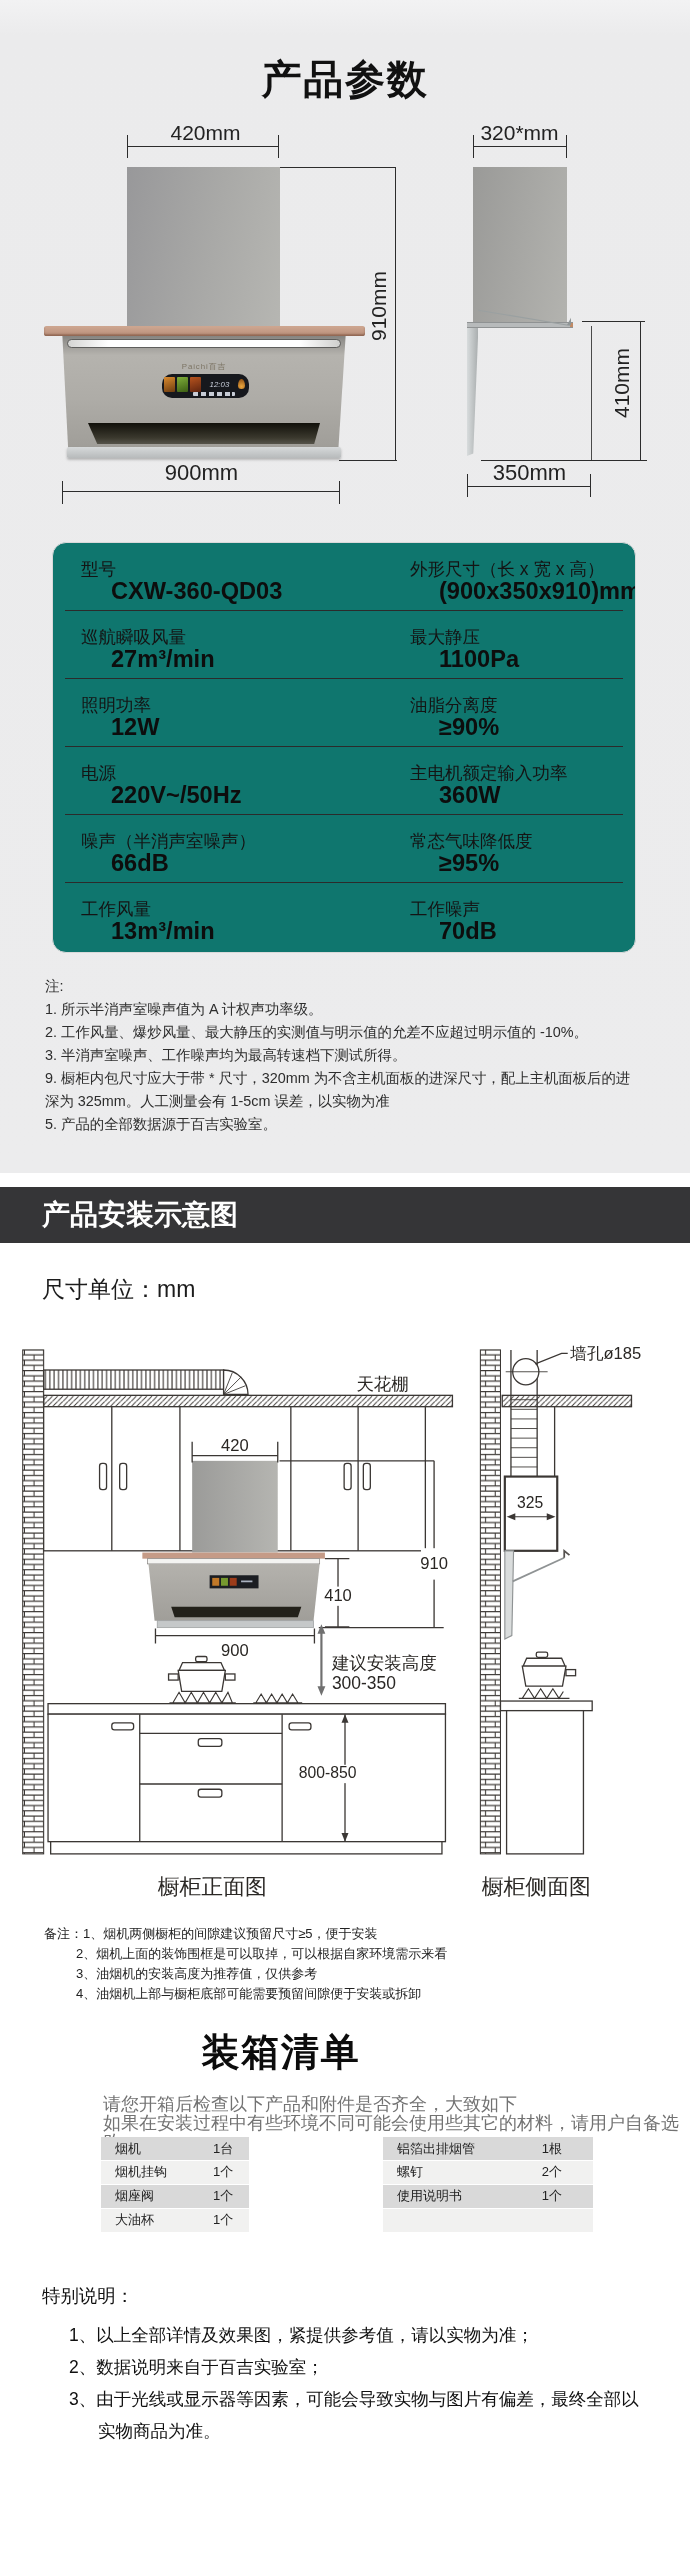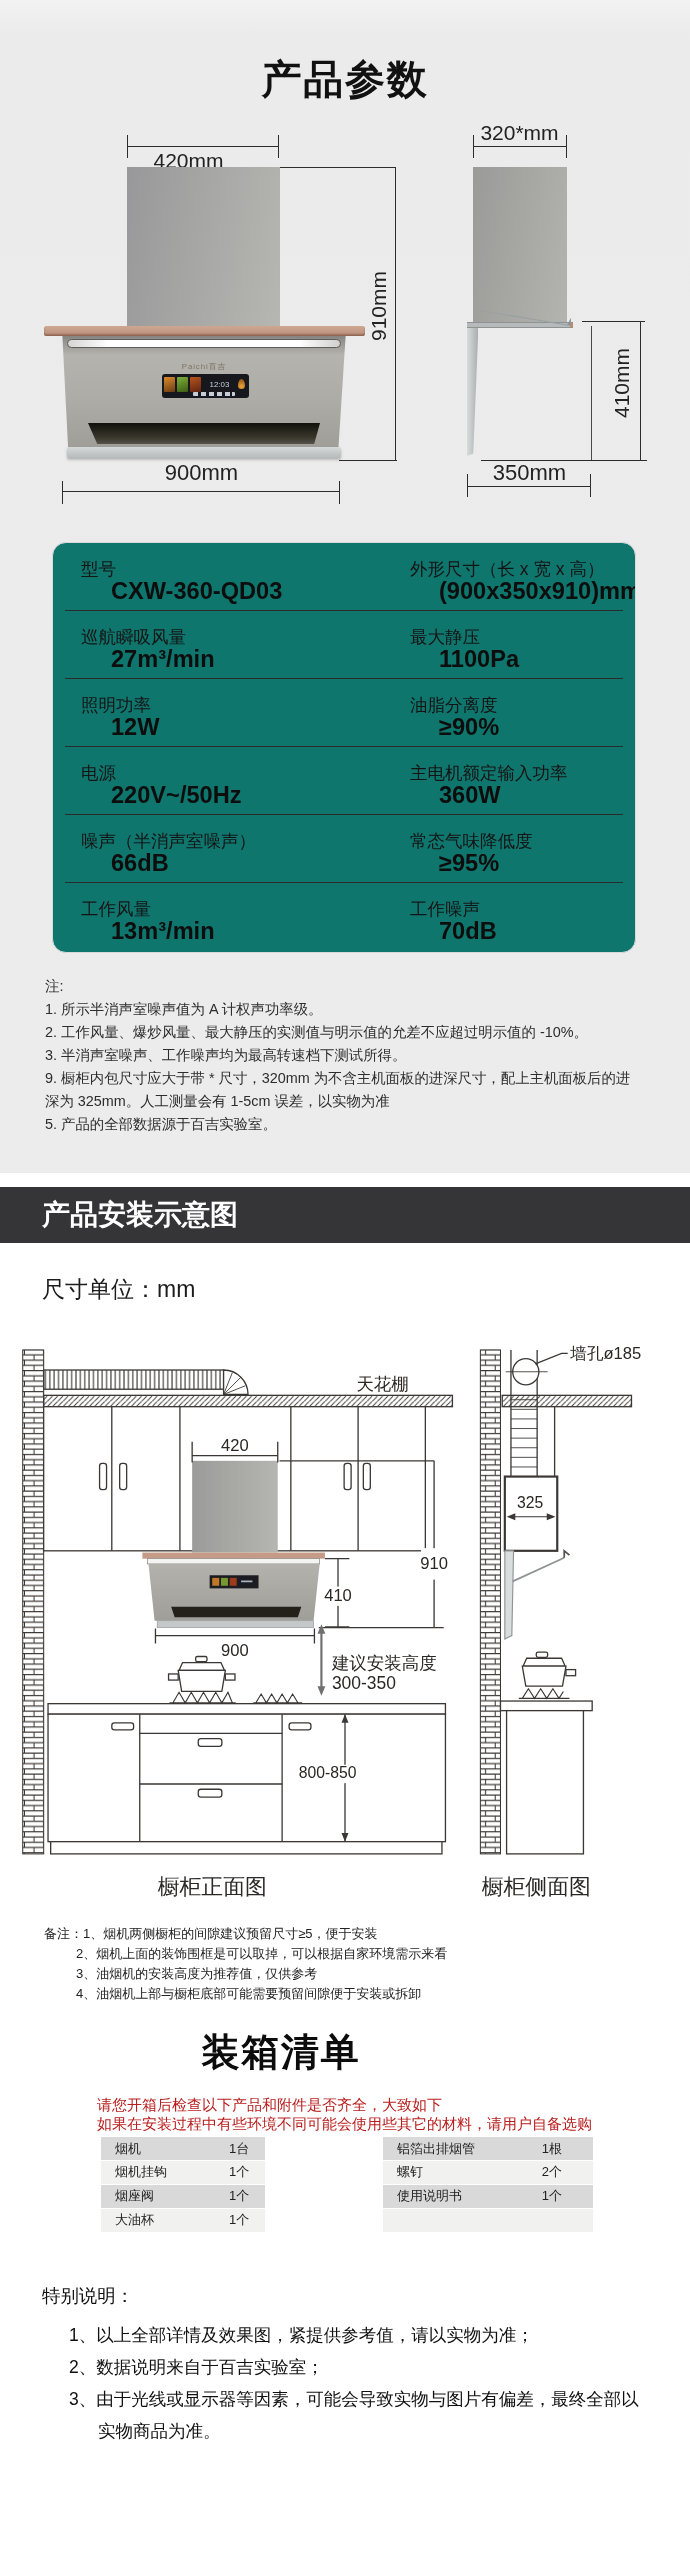--- a/index.html
+++ b/index.html
@@ -27,21 +27,21 @@
              box-shadow:inset 0 -1.7px 1.7px rgba(92,52,30,.45); }
   .fv-body { position:absolute; left:58px; top:336px; width:292px; height:114px;
              clip-path:polygon(1.5% 0,98.5% 0,96% 100%,3.5% 100%);
              background:linear-gradient(180deg,#868480 0,#969490 5%,#b5b3ae 17%,#aeaca7 55%,#9f9d98 100%); }
   .fv-strip{ position:absolute; left:3%; right:3%; top:2.6px; height:9.6px; border-radius:5.2px;
              border:0.9px solid #5e5e5c;
              background:linear-gradient(90deg,#d5d5d3,#ffffff 15%,#ffffff 85%,#cfcfcd); }
   .fv-brand{ position:absolute; left:0; top:25px; width:100%; text-align:center;
              font-size:7.9px; letter-spacing:0.9px; color:#7c7464; }
   .fv-screen{ position:absolute; left:104px; top:38px; width:87px; height:23.6px;
-              background:#16181d; border-radius:3px; display:flex; align-items:center; }
+              background:#16181d; border-radius:10px; display:flex; align-items:center;font-style:italic; }
   .fv-screen::after{ content:""; position:absolute; right:14px; bottom:1.7px; width:42px; height:3.5px;
               border-radius:0.9px;
               background:repeating-linear-gradient(90deg,#c7ccd6 0 5.2px,transparent 5.2px 7.9px); }
   .tile { width:11.4px; height:15.7px; margin:0.9px 0 3.5px 1.7px; border-radius:0.9px; }
   .t1 { background:linear-gradient(160deg,#d98a2e,#6e3c10); }
   .t2 { background:linear-gradient(160deg,#7fae3a,#3c5e14); }
   .t3 { background:linear-gradient(160deg,#b8541e,#5e2410); }
   .fv-clock { flex:1; color:#c8cedb; font-size:7.9px; text-align:center; margin-bottom:3.5px; }
   .fv-flame { width:7px; height:10.5px; margin:0 4.4px 3.5px 0;
               background:radial-gradient(circle at 50% 75%,#eaa63e,#8a4a10);
@@ -91,21 +91,21 @@
   .diagram text { font-family:"Liberation Sans", sans-serif; fill:#2a2724; }
 
   
   .remarks { position:absolute; left:44px; top:1924px; width:612px; font-size:13px;
              line-height:20px; color:#222; }
   .remarks .ind { padding-left:32px; }
 
   
   .pk-title { position:absolute; left:0; top:2027px; width:562px; text-align:center;
               font-size:38px; font-weight:700; color:#0c0c0c; letter-spacing:1.7px; }
-  .pk-intro { position:absolute; left:97px; top:2095px; font-size:15px; line-height:19px; color:#b91c1c; }
+  .pk-intro { position:absolute; left:103px; top:2095px; font-size:18px; line-height:19px; color:#737373; }
   .pk-table { position:absolute; top:2137px; }
   .pk-row { height:23px; margin-bottom:0.9px; display:flex; justify-content:space-between;
             align-items:center; padding:0 15.7px 0 14px; font-size:13px; color:#222; }
   .pk-row.dark { background:#d9d9d9; }
   .pk-row.lite { background:#f1f1f0; }
   .pk-r .pk-row { padding-right:31px; }
 
   
   .special { position:absolute; left:42px; top:2283px; width:612px; color:#101010; }
   .sp-t { font-size:18.4px; margin-bottom:10.5px; }
@@ -113,21 +113,21 @@
   .sp-c { padding-left:56px; }
 </style>
 </head>
 <body>
 
 <div class="page">
   <div class="top-bg"></div>
 
   <div class="page-title">产品参数</div>
 
-  <div class="dim-t" style="left:112px;top:121px;width:153px;margin-top:28px;">420mm</div>
+  <div class="dim-t" style="left:129px;top:121px;width:153px;">420mm</div>
   <div class="dim-l" style="left:128px;top:146px;width:151px;"></div>
   <div class="tick" style="left:127px;top:135px;"></div>
   <div class="tick" style="left:278px;top:135px;"></div>
 
   <div class="fv-duct"></div>
   <div class="fv-rim"></div>
   <div class="fv-body">
     <div class="fv-strip"></div>
     <div class="fv-brand">Paichi百吉</div>
     <div class="fv-screen">
@@ -356,21 +356,21 @@
     <div class="ind">3、油烟机的安装高度为推荐值，仅供参考</div>
     <div class="ind">4、油烟机上部与橱柜底部可能需要预留间隙便于安装或拆卸</div>
   </div>
 
   <div class="pk-title">装箱清单</div>
   <div class="pk-intro">
     <div>请您开箱后检查以下产品和附件是否齐全，大致如下</div>
     <div>如果在安装过程中有些环境不同可能会使用些其它的材料，请用户自备选购</div>
   </div>
 
-  <div class="pk-table" style="left:101px;width:164px;">
+  <div class="pk-table" style="left:101px;width:148px;">
     <div class="pk-row dark">
       <span>烟机</span>
       <span>1台</span>
     </div>
     <div class="pk-row lite">
       <span>烟机挂钩</span>
       <span>1个</span>
     </div>
     <div class="pk-row dark">
       <span>烟座阀</span>

